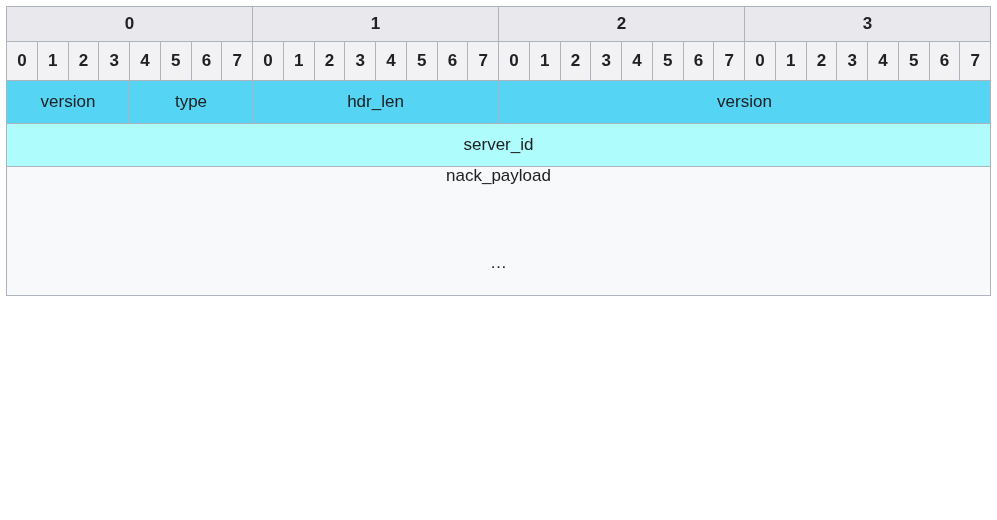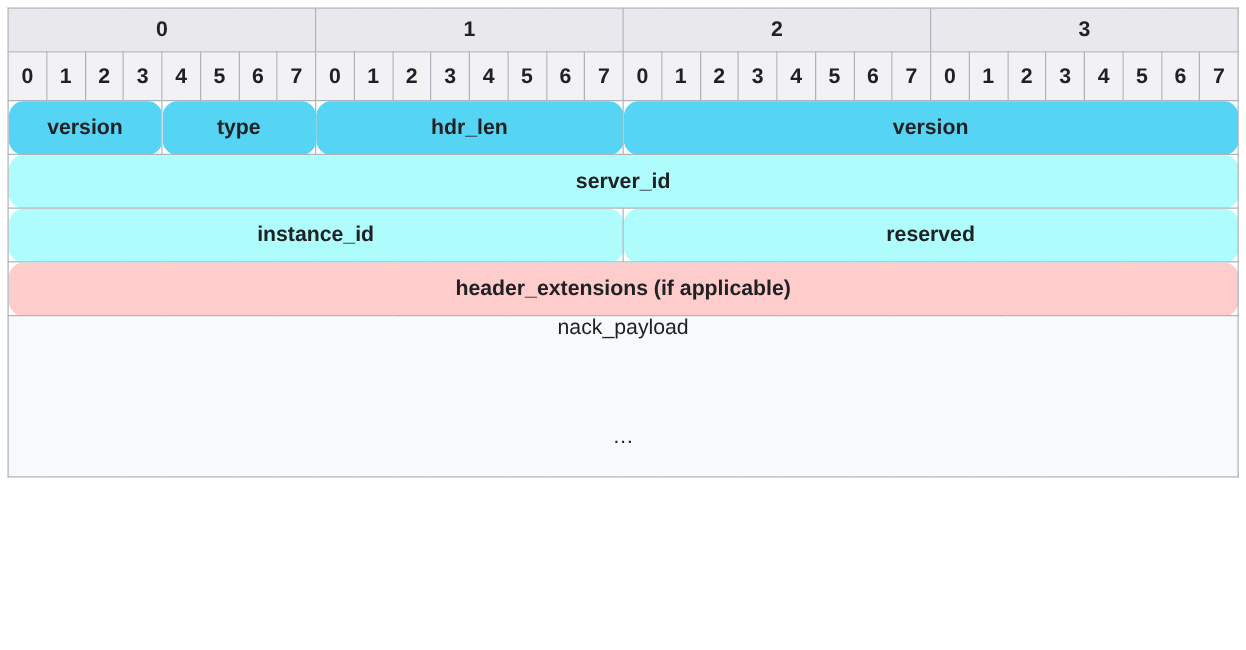--- a/index.html
+++ b/index.html
@@ -46,22 +46,21 @@
   tr.bit-index-row td {
     height: 38px;
     background: #f2f2f4;
     font-weight: bold;
     font-size: 18px;
   }
 
   
   tr.field-row td {
     height: 42px;
-    font-weight: bold;
-    border-radius: 12px;
+    font-weight: normal;
   }
 
   td.fill-dark   { background: #55d4f4; }
   td.fill-light  { background: #aefcfb; margin-left: 28px; }
   td.fill-pink   { background: #ffcccc; }
   td.fill-plain  { background: #f8f9fb; }
 
   
   tr.payload-row td {
     height: 128px;
@@ -164,27 +163,20 @@
       </tr>
       <tr class="field-row">
         <td colspan="4" class="fill-dark">version</td>
         <td colspan="4" class="fill-dark">type</td>
         <td colspan="8" class="fill-dark">hdr_len</td>
         <td colspan="16" class="fill-dark">version</td>
       </tr>
       <tr class="field-row">
         <td colspan="32" class="fill-light">server_id</td>
       </tr>
-      <tr class="field-row">
-        <td colspan="16" class="fill-light">instance_id</td>
-        <td colspan="16" class="fill-light">reserved</td>
-      </tr>
-      <tr class="field-row">
-        <td colspan="32" class="fill-pink">header_extensions (if applicable)</td>
-      </tr>
       <tr class="payload-row">
         <td colspan="32" class="fill-plain">
           <div class="payload-inner">
             <div class="payload-label">nack_payload</div>
             <div class="payload-ellipsis">…</div>
           </div>
         </td>
       </tr>
     </tbody>
 </table>

